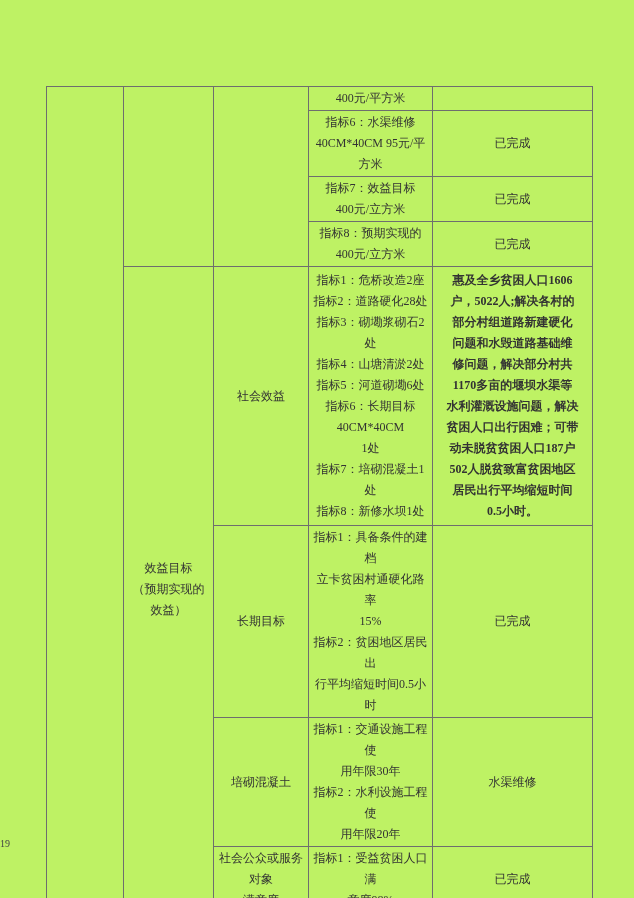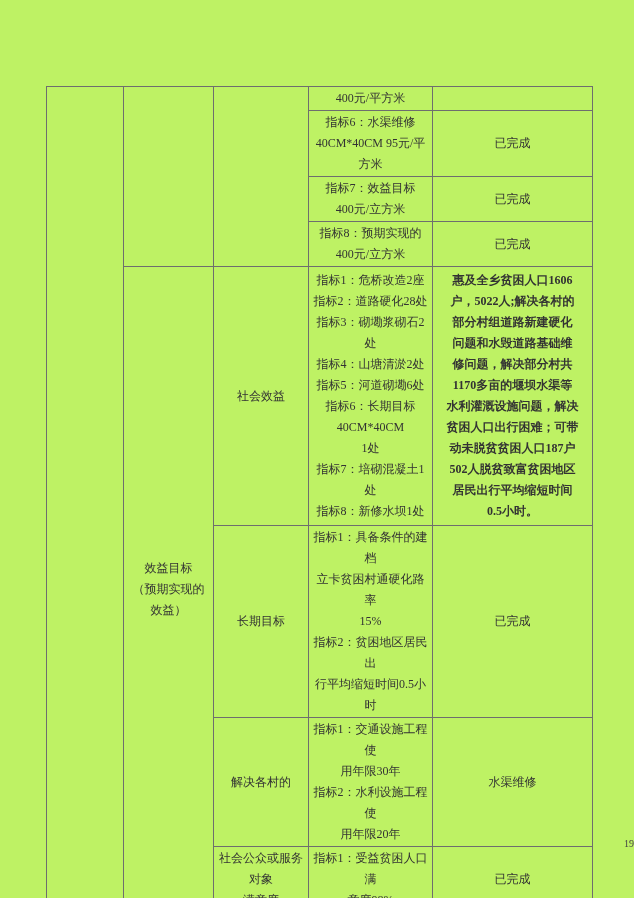--- a/index.html
+++ b/index.html
@@ -38,21 +38,21 @@
     text-align: center;
     padding: 2px 10px;
     line-height: 21.5px;
     font-weight: bold;
   }
   .page-number {
     position: absolute;
     top: 838px;
     left: 0;
     width: 100%;
-    text-align: right;
+    text-align: left;
     font-size: 10px;
     color: #444444;
   }
 </style>
 </head>
 <body>
 
 <div class="page">
   <table class="doc-table">
     <colgroup>
@@ -116,21 +116,21 @@
       <tr style="height:105px">
         <td>长期目标</td>
         <td class="ind">指标1：具备条件的建档
 立卡贫困村通硬化路率
 15%
 指标2：贫困地区居民出
 行平均缩短时间0.5小时</td>
         <td>已完成</td>
       </tr>
       <tr style="height:83px">
-        <td>解决各村的</td>
+        <td>培砌混凝土</td>
         <td class="ind">指标1：交通设施工程使
 用年限30年
 指标2：水利设施工程使
 用年限20年</td>
         <td>水渠维修</td>
       </tr>
       <tr style="height:43px">
         <td>社会公众或服务对象
 满意度</td>
         <td class="ind">指标1：受益贫困人口满

